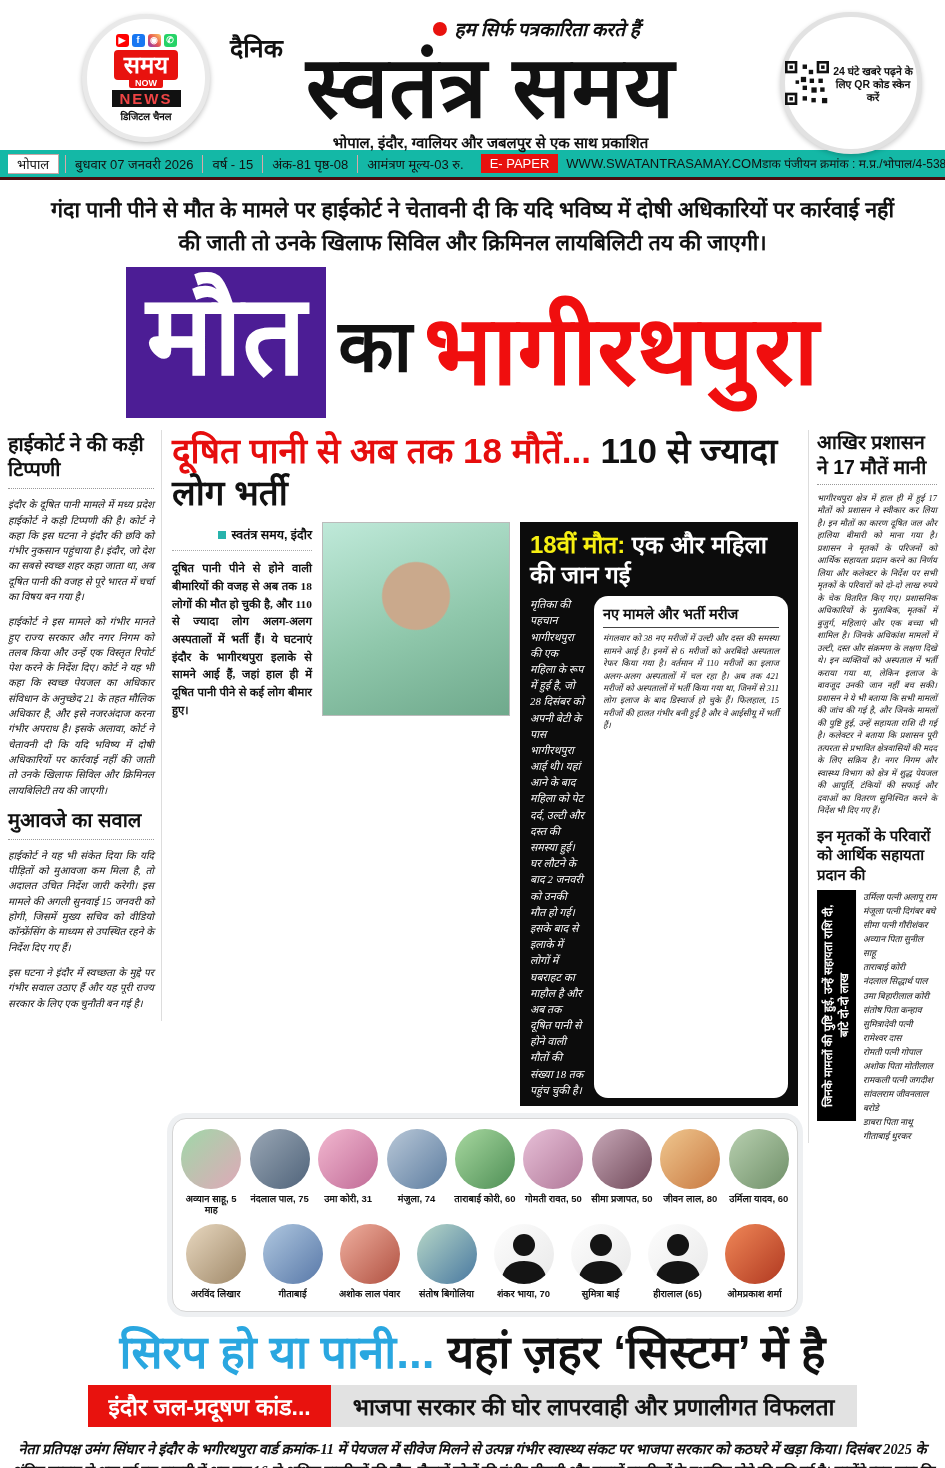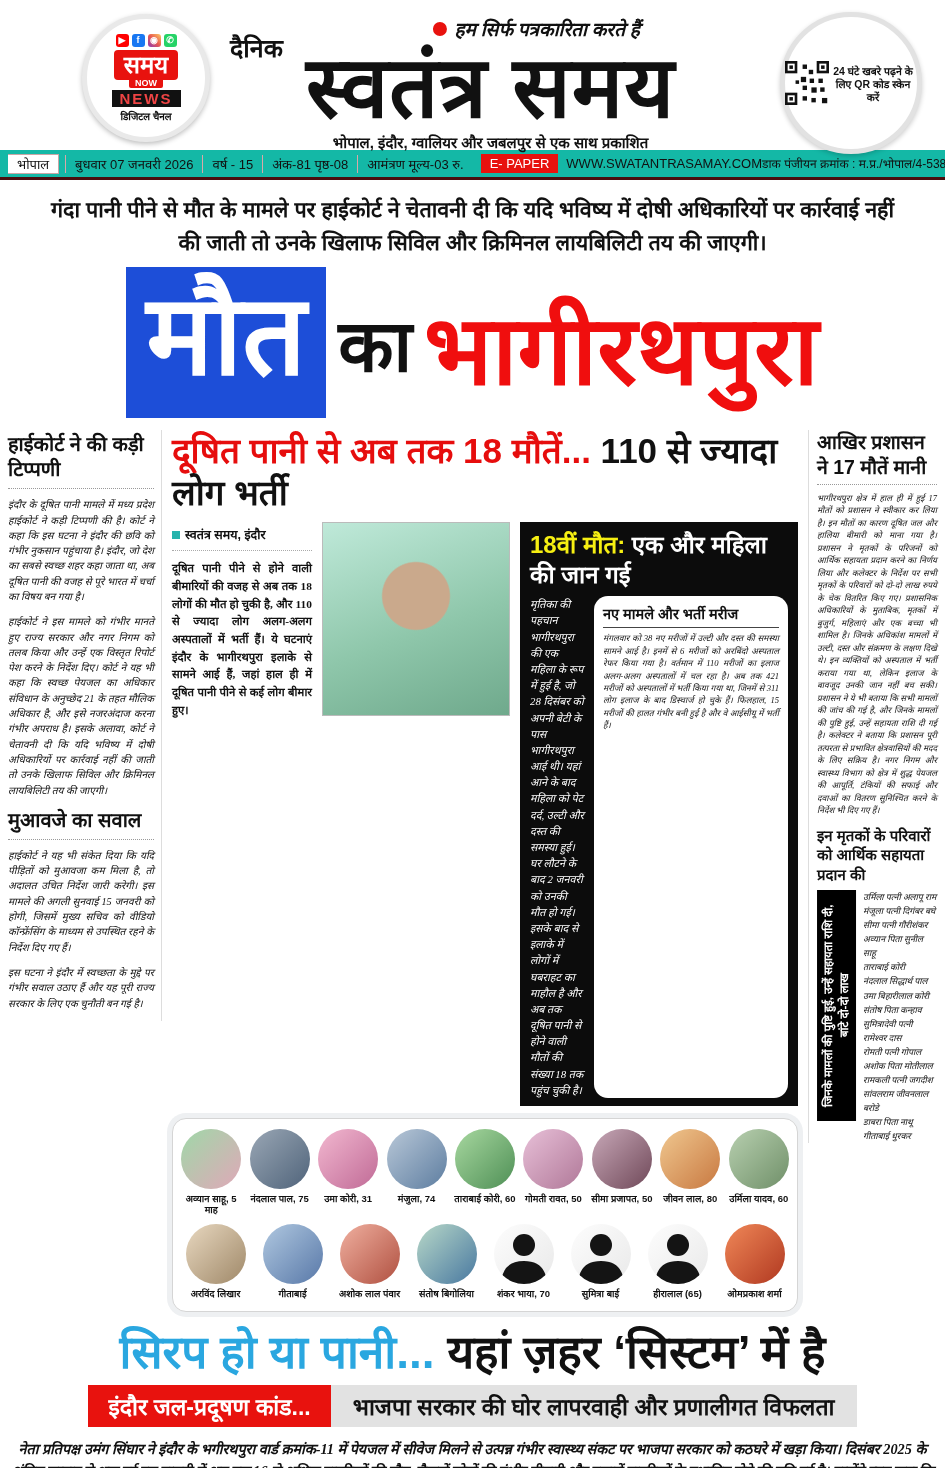--- a/index.html
+++ b/index.html
@@ -32,34 +32,34 @@
            font-weight:normal;border-bottom:3px solid #4a0f0f;white-space:nowrap;}
   .datebar .item{padding:0 9px;border-left:1px solid #d8a8a8;}
   .datebar .item:first-child{border-left:none;}
   .city-box{background:#fff;border:1px solid #c9a6a6;padding:1px 16px;margin-right:6px;}
   .epaper{background:#e8120e;color:#fff;padding:2px 9px;margin:0 8px;border-left:none !important;}
   .postal{margin-left:auto;font-size:12px;border-left:none !important;}
   
   .warning{text-align:center;font-size:21.5px;font-weight:800;width:845px;margin:14px auto 4px;line-height:1.55;}
   
   .mega{display:flex;align-items:flex-end;justify-content:center;gap:12px;margin:6px 0 12px;}
-  .mega-box{background:#1d4ed8;color:#fff;font-size:112px;font-weight:900;padding:10px 20px 24px;line-height:1.05;}
+  .mega-box{background:#4c1d95;color:#fff;font-size:112px;font-weight:900;padding:10px 20px 24px;line-height:1.05;}
   .mega-ka{font-size:72px;font-weight:900;padding-bottom:26px;}
   .mega-red{color:#f00e0e;font-size:97px;font-weight:900;padding-bottom:14px;line-height:1.1;}
   
   .mainrow{display:flex;gap:10px;padding:0 8px;align-items:flex-start;}
   .leftcol{width:146px;border-right:1px solid #ddd;padding-right:7px;}
   .leftcol h3{font-size:20px;font-weight:800;border-bottom:1px dotted #999;padding-bottom:6px;margin:2px 0 8px;line-height:1.25;}
   .leftcol p{font-family:"Liberation Serif",serif;font-style:italic;font-size:10.2px;line-height:1.5;text-align:justify;margin:0 0 10px;}
   .centercol{width:626px;}
   .banner{font-size:35px;font-weight:900;margin:0 0 8px;line-height:1.2;}
   .banner .red{color:#e60d0d;}
   .story{display:flex;gap:10px;}
   .story-left{width:140px;}
-  .byline{font-size:12.5px;font-weight:bold;display:flex;align-items:center;gap:5px;justify-content:flex-start;
+  .byline{font-size:12.5px;font-weight:bold;display:flex;align-items:center;gap:5px;justify-content:flex-end;
           border-bottom:1px dotted #aaa;padding-bottom:7px;margin:4px 0 9px;}
   .byline .sq{width:8px;height:8px;background:#27b3ac;display:inline-block;}
   .story-left p{font-family:"Liberation Serif",serif;font-weight:bold;font-size:11.4px;line-height:1.55;text-align:justify;margin:0;}
   .portrait{width:186px;height:192px;border:1px solid #bbb;flex:0 0 auto;
             background:radial-gradient(circle at 50% 38%,#caa98c 0 22%,transparent 23%),
                        linear-gradient(160deg,#bfe9d9 0%,#8fc7ab 55%,#6fa98c 100%);}
   .blackbox{flex:1;background:#0c0c0c;color:#fff;padding:8px 10px;display:flex;flex-direction:column;}
   .bb-head{font-size:24px;font-weight:800;line-height:1.25;}
   .bb-head .yellow{color:#f6ef12;}
   .bb-row{display:flex;gap:10px;margin-top:6px;flex:1;}

